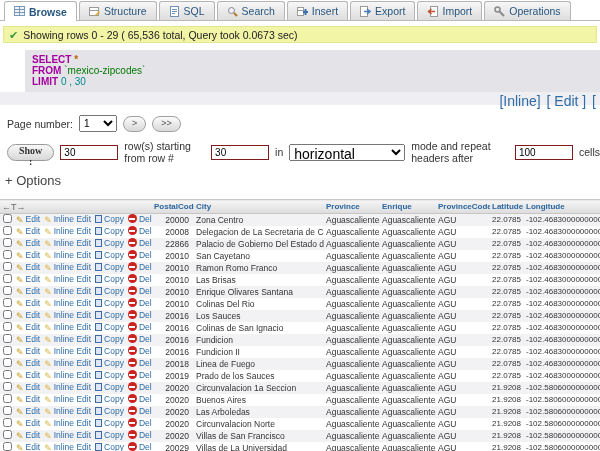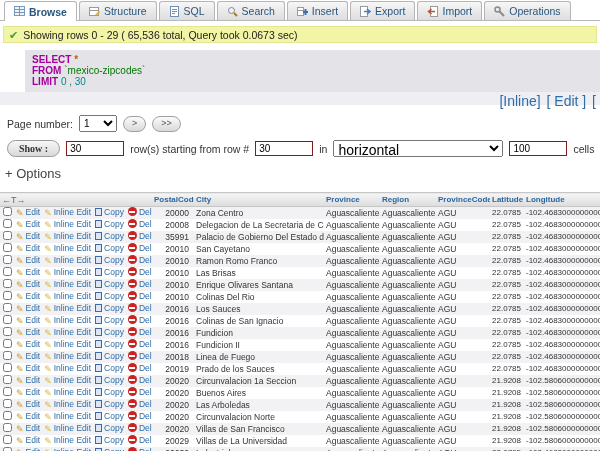--- a/index.html
+++ b/index.html
@@ -188,20 +188,21 @@
   <button class="pillbtn">&gt;&gt;</button>
 </div>
 
 <div class="showrow">
   <button class="showbtn">Show :</button>
   <input value="30" style="">
   <span>row(s) starting from row #</span>
   <input value="30" style="">
   <span>in</span>
   <select><option>horizontal</option></select>
+  <span>mode and repeat headers after</span>
   <input value="100" style="">
   <span>cells</span>
 </div>
 
 <div class="options">+ Options</div>
 
 <table>
   <colgroup>
     <col style="width:152px">
       <col style="width:42px">
@@ -211,21 +212,21 @@
       <col style="width:54px">
     <col style="width:34px">
       <col style="width:76px">
   </colgroup>
   <thead>
     <tr>
       <th class="navth">←T→</th>
       <th class="thr">PostalCode</th>
       <th>City</th>
       <th>Province</th>
-      <th>Region</th>
+      <th>Enrique</th>
       <th>ProvinceCode</th>
       <th>Latitude</th>
       <th>Longitude</th>
     </tr>
   </thead>
   <tbody>
       <tr class="odd">
         <td class="actions"><input type="checkbox" style=""><a><span class="ric icon-pencil"></span>Edit</a><a><span class="ric icon-pencil2"></span>Inline Edit</a><a><span class="ric icon-copy"></span>Copy</a><a><span class="ric icon-del"></span>Delete</a></td>
         <td class="c0">20000</td>
         <td class="c1">Zona Centro</td>
@@ -240,21 +241,21 @@
         <td class="c0">20008</td>
         <td class="c1">Delegacion de La Secretaria de Comercio y Fomento ...</td>
         <td class="c2">Aguascalientes</td>
         <td class="c3">Aguascalientes</td>
         <td class="c4">AGU</td>
         <td class="c5">22.0785</td>
         <td class="c6">-102.4683000000000</td>
       </tr>
       <tr class="odd">
         <td class="actions"><input type="checkbox" style=""><a><span class="ric icon-pencil"></span>Edit</a><a><span class="ric icon-pencil2"></span>Inline Edit</a><a><span class="ric icon-copy"></span>Copy</a><a><span class="ric icon-del"></span>Delete</a></td>
-        <td class="c0">35991</td>
+        <td class="c0">22866</td>
         <td class="c1">Palacio de Gobierno Del Estado de Aguascalientes</td>
         <td class="c2">Aguascalientes</td>
         <td class="c3">Aguascalientes</td>
         <td class="c4">AGU</td>
         <td class="c5">22.0785</td>
         <td class="c6">-102.4683000000000</td>
       </tr>
       <tr class="even">
         <td class="actions"><input type="checkbox" style=""><a><span class="ric icon-pencil"></span>Edit</a><a><span class="ric icon-pencil2"></span>Inline Edit</a><a><span class="ric icon-copy"></span>Copy</a><a><span class="ric icon-del"></span>Delete</a></td>
         <td class="c0">20010</td>

